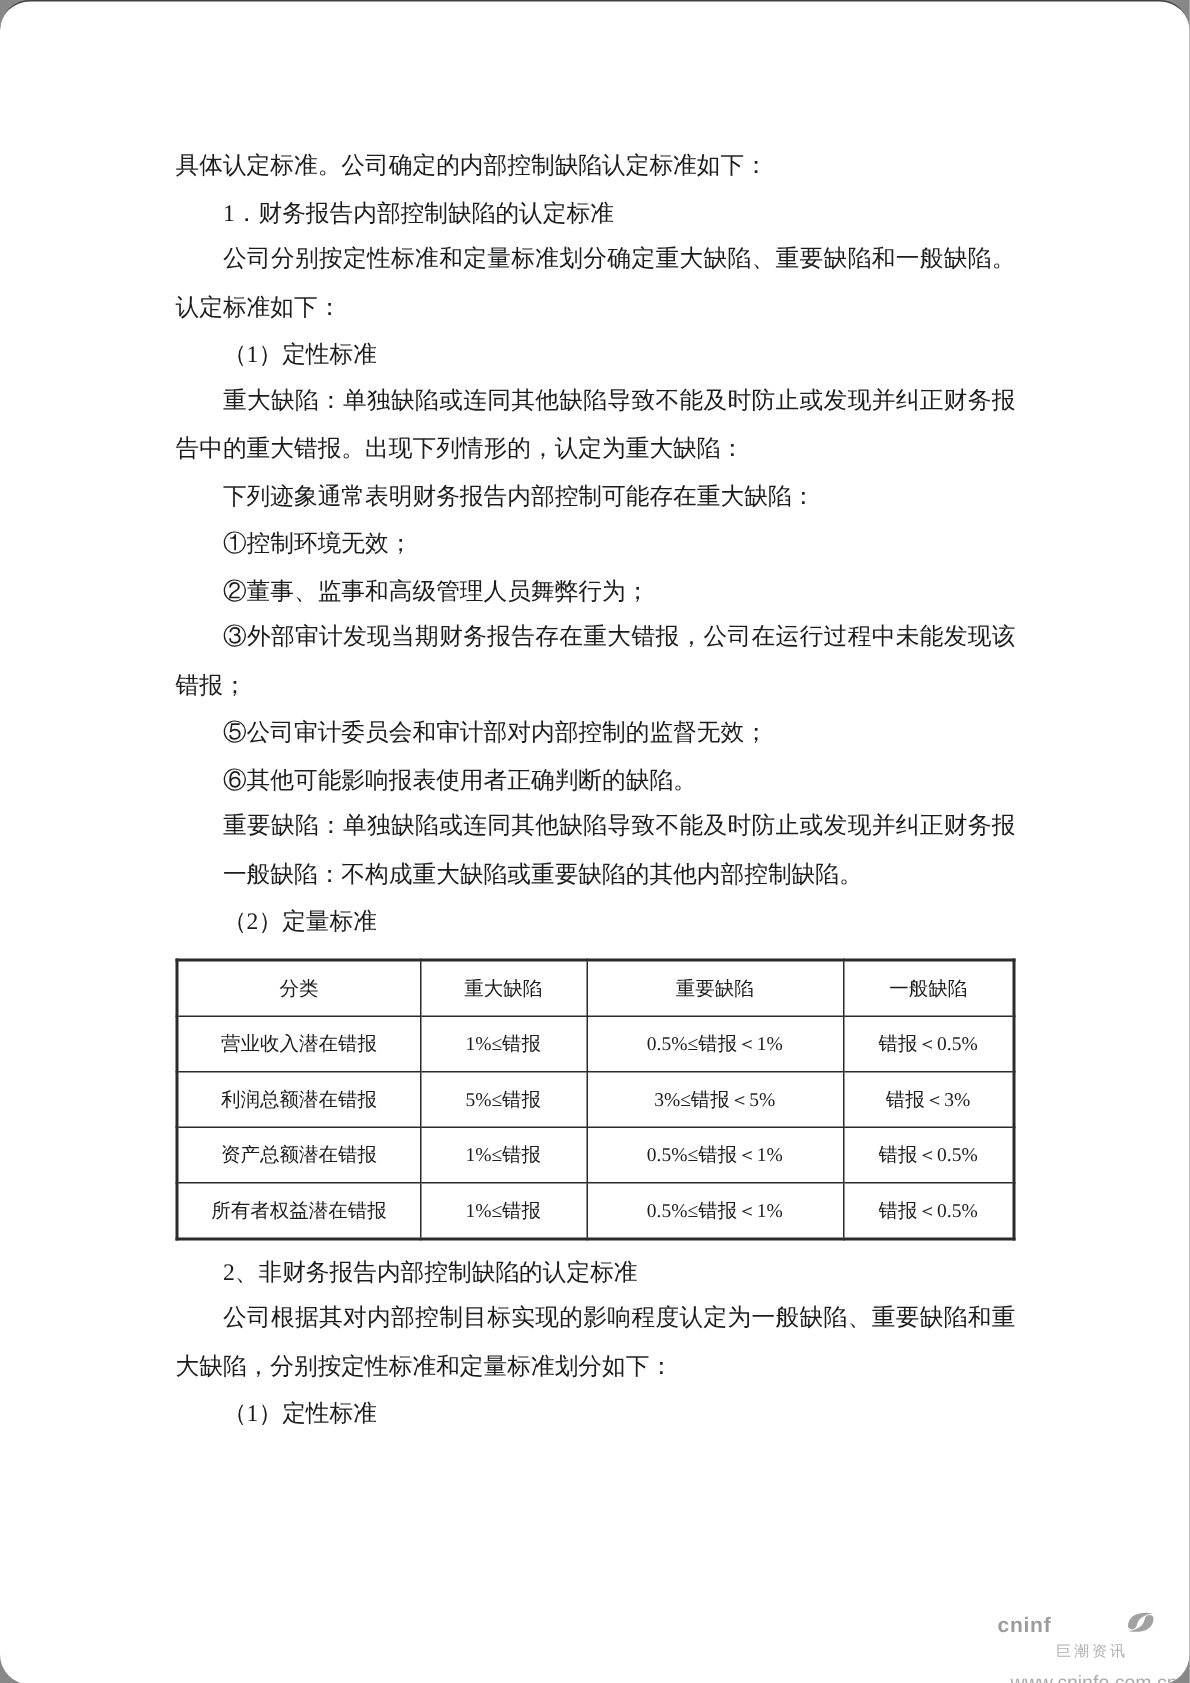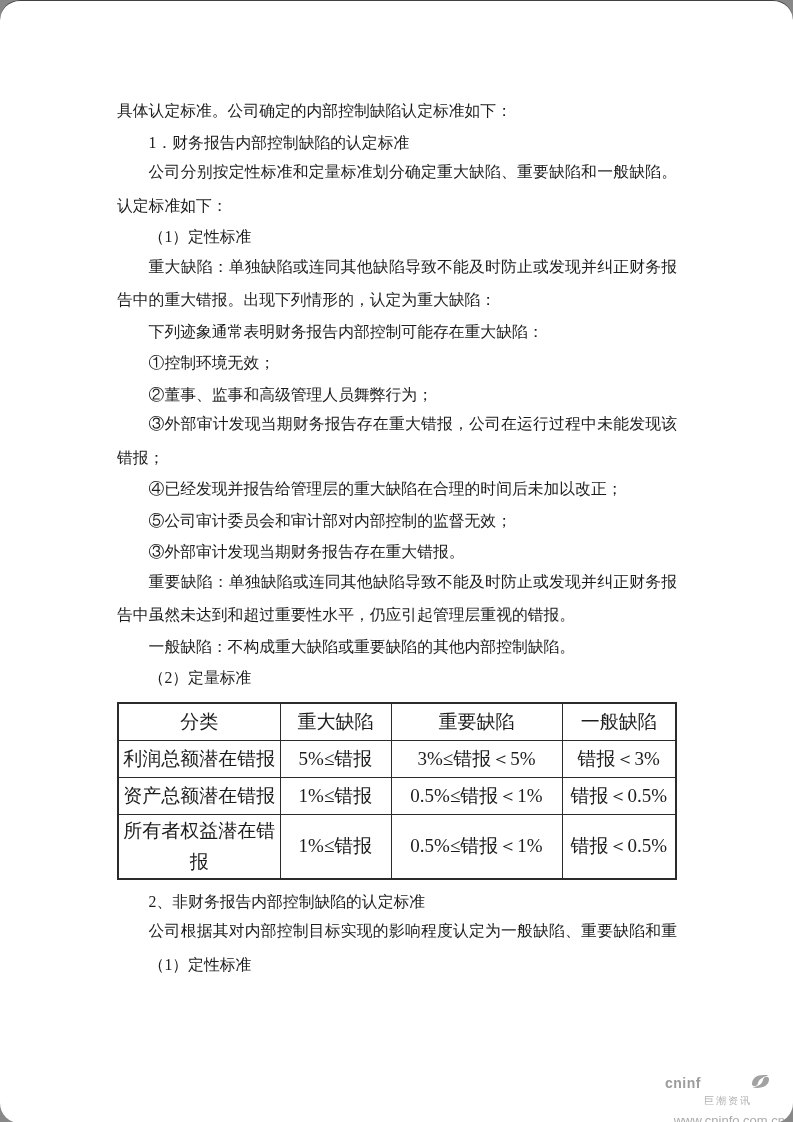--- a/index.html
+++ b/index.html
@@ -42,21 +42,21 @@
     margin: 8px 0 6px 0;
     border: 2px solid #2b2b2b;
     table-layout: fixed;
   }
   table.std th, table.std td {
     border: 1px solid #2b2b2b;
     height: 36px;
     text-align: center;
     vertical-align: middle;
     font-weight: normal;
-    font-size: 19px;
+    font-size: 13px;
     color: #1c1c1c;
     padding: 0 2px;
     overflow: hidden;
   }
   .watermark {
     position: absolute;
     right: 8px;
     top: 1072px;
     width: 120px;
     text-align: right;
@@ -119,31 +119,27 @@
         <div class="line indent">①控制环境无效；</div>
       </div>
       <div class="para">
         <div class="line indent">②董事、监事和高级管理人员舞弊行为；</div>
       </div>
       <div class="para">
         <div class="line indent stretch">③外部审计发现当期财务报告存在重大错报，公司在运行过程中未能发现该</div>
         <div class="line">错报；</div>
       </div>
       <div class="para">
-        <div class="line indent">④已经发现并报告给管理层的重大缺陷在合理的时间后未加以改正；</div>
-      </div>
-      <div class="para">
         <div class="line indent">⑤公司审计委员会和审计部对内部控制的监督无效；</div>
       </div>
       <div class="para">
-        <div class="line indent">③外部审计发现当期财务报告存在重大错报。</div>
+        <div class="line indent">⑥其他可能影响报表使用者正确判断的缺陷。</div>
       </div>
       <div class="para">
         <div class="line indent stretch">重要缺陷：单独缺陷或连同其他缺陷导致不能及时防止或发现并纠正财务报</div>
-        <div class="line">告中虽然未达到和超过重要性水平，仍应引起管理层重视的错报。</div>
       </div>
       <div class="para">
         <div class="line indent">一般缺陷：不构成重大缺陷或重要缺陷的其他内部控制缺陷。</div>
       </div>
       <div class="para">
         <div class="line indent">（2）定量标准</div>
       </div>
       <table class="std">
         <colgroup>
           <col style="width: 162px;">
@@ -154,20 +150,26 @@
         <thead>
           <tr>
             <th>分类</th>
             <th>重大缺陷</th>
             <th>重要缺陷</th>
             <th>一般缺陷</th>
           </tr>
         </thead>
         <tbody>
           <tr>
+            <td>营业收入潜在错报</td>
+            <td>1%≤错报</td>
+            <td>0.5%≤错报＜1%</td>
+            <td>错报＜0.5%</td>
+          </tr>
+          <tr>
             <td>利润总额潜在错报</td>
             <td>5%≤错报</td>
             <td>3%≤错报＜5%</td>
             <td>错报＜3%</td>
           </tr>
           <tr>
             <td>资产总额潜在错报</td>
             <td>1%≤错报</td>
             <td>0.5%≤错报＜1%</td>
             <td>错报＜0.5%</td>
@@ -178,20 +180,21 @@
             <td>0.5%≤错报＜1%</td>
             <td>错报＜0.5%</td>
           </tr>
         </tbody>
       </table>
       <div class="para">
         <div class="line indent">2、非财务报告内部控制缺陷的认定标准</div>
       </div>
       <div class="para">
         <div class="line indent stretch">公司根据其对内部控制目标实现的影响程度认定为一般缺陷、重要缺陷和重</div>
+        <div class="line">大缺陷，分别按定性标准和定量标准划分如下：</div>
       </div>
       <div class="para">
         <div class="line indent">（1）定性标准</div>
       </div>
     </div>
 
   <div class="watermark">
     <div class="wm-brand-row">
       <span class="wm-brand">cninf</span>
       <span class="wm-swirl">

